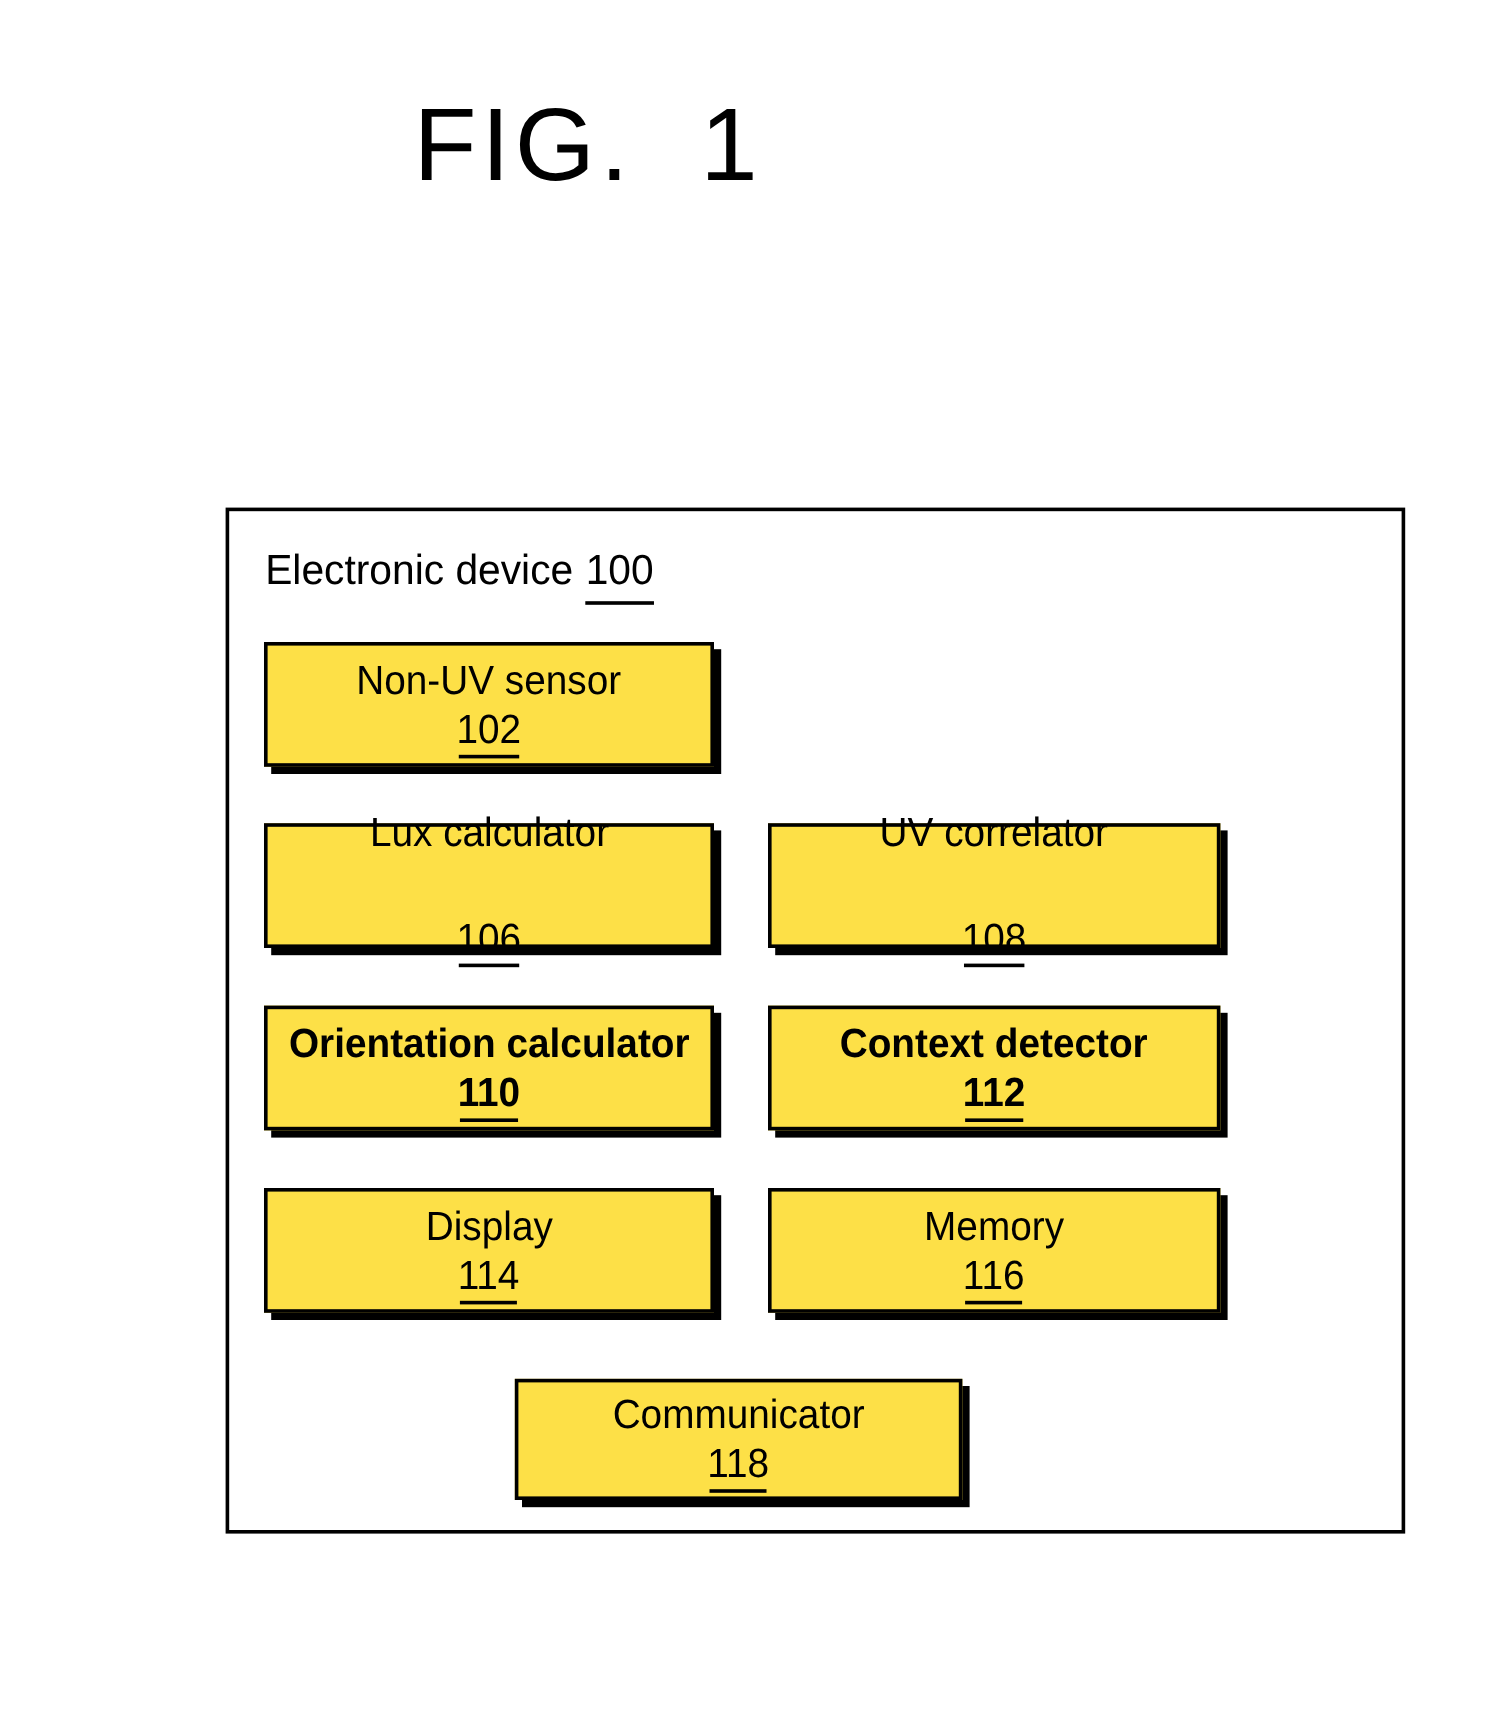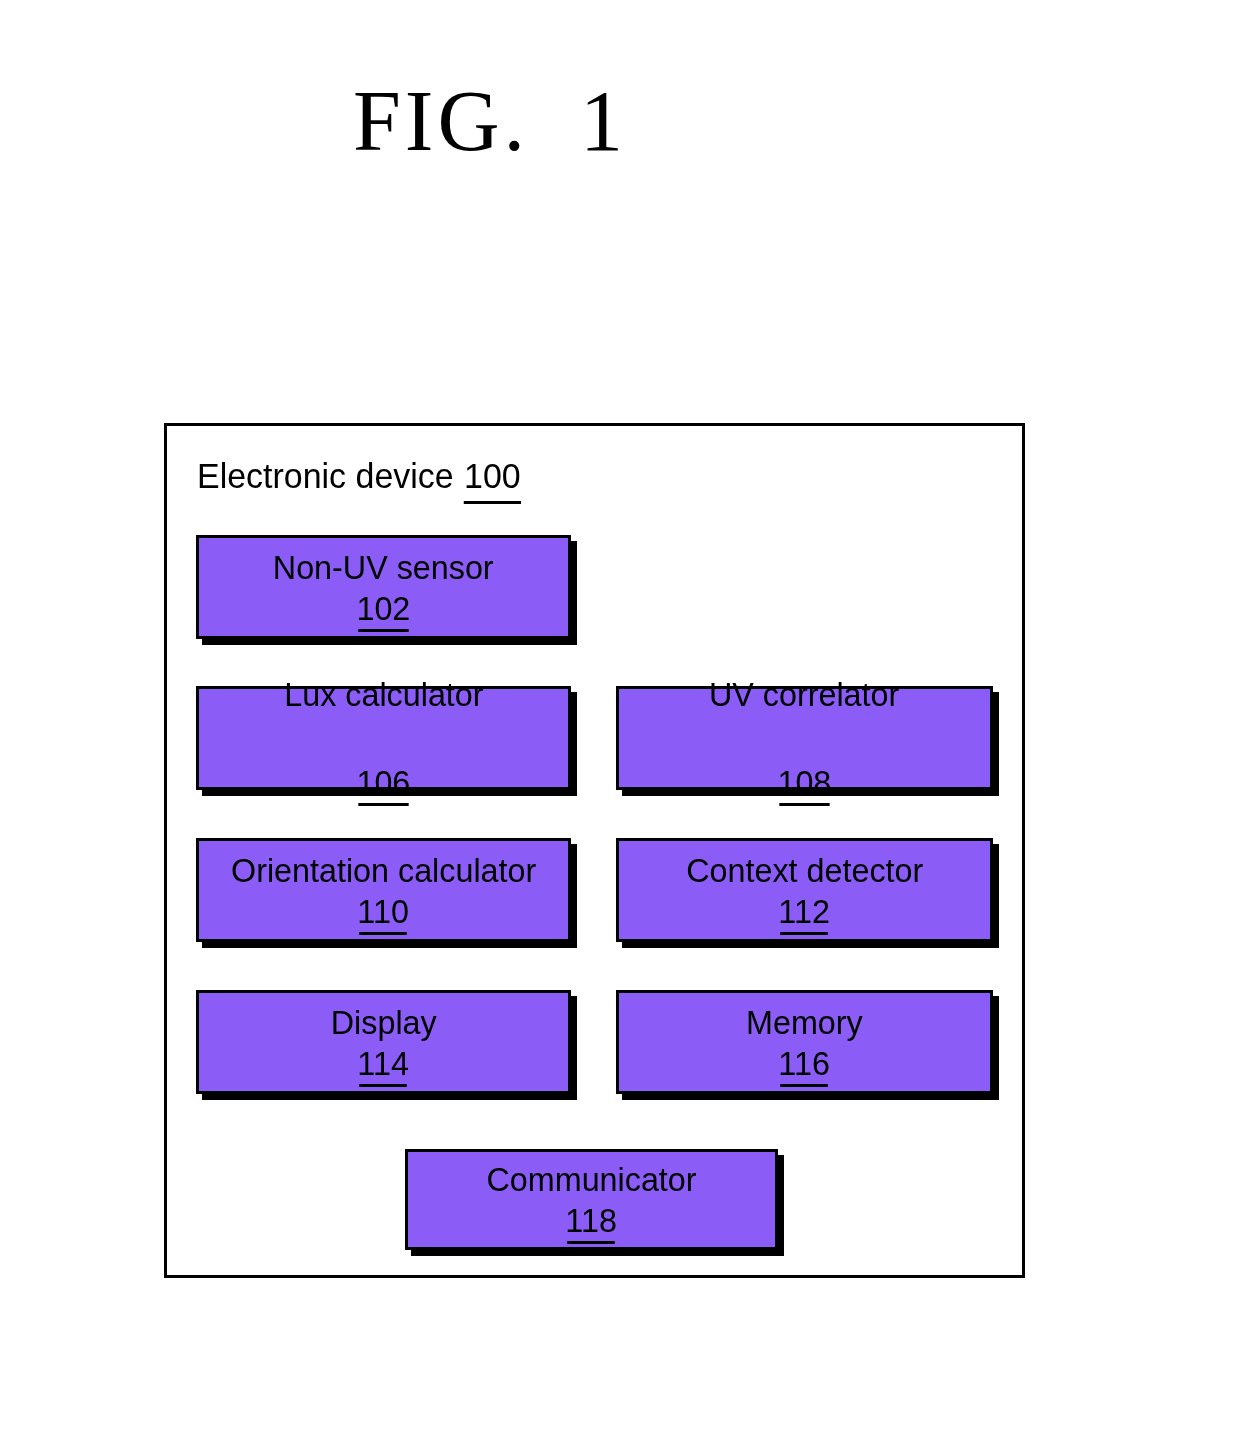--- a/index.html
+++ b/index.html
@@ -16,34 +16,34 @@
     color: #000000;
   }
 
   
   #figure-title {
     position: absolute;
     left: 0;
     top: 78px;
     width: 980px;
     text-align: center;
-    font-family: Liberation Serif, serif;
+    font-family: Liberation Sans, sans-serif;
     font-size: 86px;
     line-height: 1;
     letter-spacing: 4px;
     color: #000000;
     white-space: pre;
   }
 
   
   #device-container {
     position: absolute;
-    left: 164px;
+    left: 188px;
     top: 423px;
-    width: 861px;
+    width: 983px;
     height: 855px;
     box-sizing: border-box;
     border: 3px solid #000000;
     background: #ffffff;
   }
 
   #device-label {
     position: absolute;
     left: 30px;
     top: 29px;
@@ -67,21 +67,21 @@
     bottom: -7px;
     height: 3px;
     background: #000000;
   }
 
   
   .comp-box {
     position: absolute;
     box-sizing: border-box;
     border: 3px solid #000000;
-    background: #8b5cf6;
+    background: #fde047;
     box-shadow: 6px 6px 0 0 #000000;
     display: flex;
     flex-direction: column;
     align-items: center;
     justify-content: center;
   }
   .comp-title {
     font-size: 34px;
     line-height: 38px;
     white-space: nowrap;
@@ -104,21 +104,21 @@
     bottom: -5px;
     height: 3px;
     background: #000000;
   }
 
   
   .col-left  { left: 29px;  width: 375px; }
   .col-right { left: 449px; width: 377px; }
   .row-1 { top: 109px; height: 104px; }
   .row-2 { top: 260px; height: 104px; gap: 47px; }
-  .row-3 { top: 412px; height: 104px; }
+  .row-3 { top: 412px; height: 104px; font-weight: bold; }
   .row-4 { top: 564px; height: 104px; }
   .row-5 { top: 723px; left: 238px; width: 373px; height: 101px; justify-content: center; }
 </style>
 </head>
 <body>
 
 <div id="figure-title">FIG.  1</div>
 
 <div id="device-container">
 

